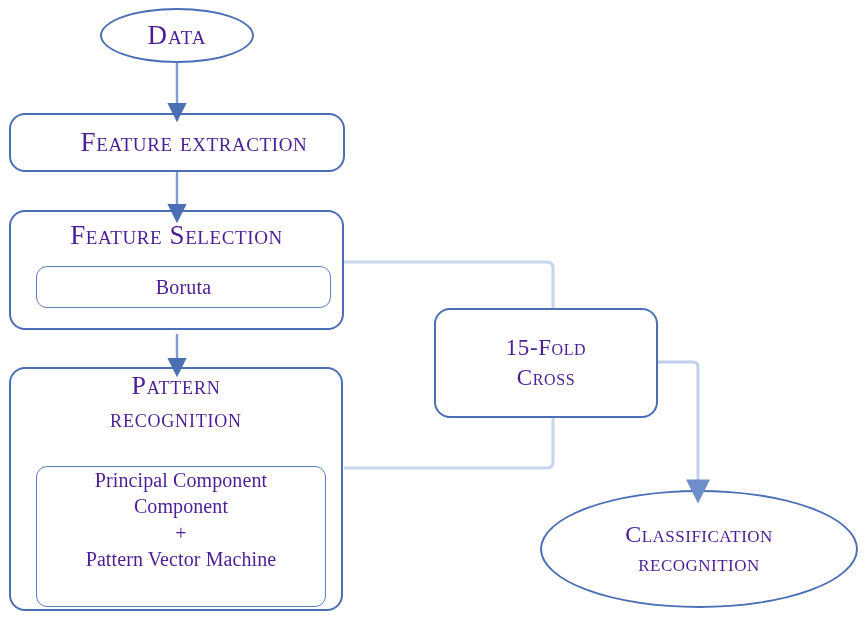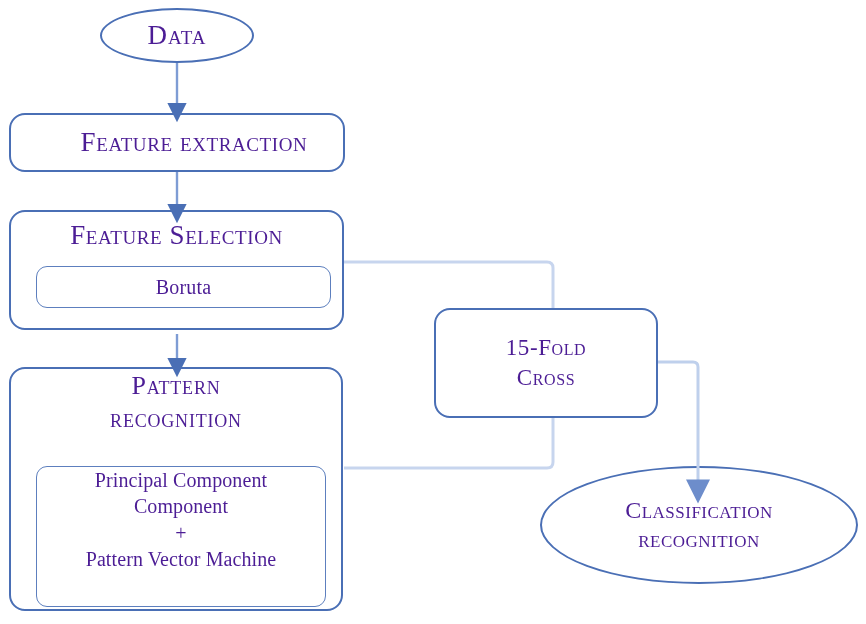--- a/index.html
+++ b/index.html
@@ -66,21 +66,21 @@
   #node-feature-extraction { left: 9px; top: 113px; width: 336px; height: 59px;
                         justify-content: center; padding-left: 34px; }
   #node-feature-selection  { left: 9px; top: 210px; width: 335px; height: 120px; }
   #node-boruta        { left: 25px; top: 54px;  width: 295px; height: 42px;
                         justify-content: center; }
   #node-pattern-recognition { left: 9px; top: 367px; width: 334px; height: 244px; }
   #node-pca-svm       { left: 25px; top: 97px;  width: 290px; height: 141px;
                         justify-content: flex-start; }
   #node-cross-validation { left: 434px; top: 308px; width: 224px; height: 110px;
                         justify-content: center; }
-  #node-classification   { left: 540px; top: 466px; width: 318px; height: 118px; }
+  #node-classification   { left: 540px; top: 490px; width: 318px; height: 118px; }
 
   .node-title-featsel { margin-top: 8px; }
   .node-title-pattern { }
 
   
   #wires {
     position: absolute;
     left: 0; top: 0;
     width: 866px; height: 624px;
     pointer-events: none;

